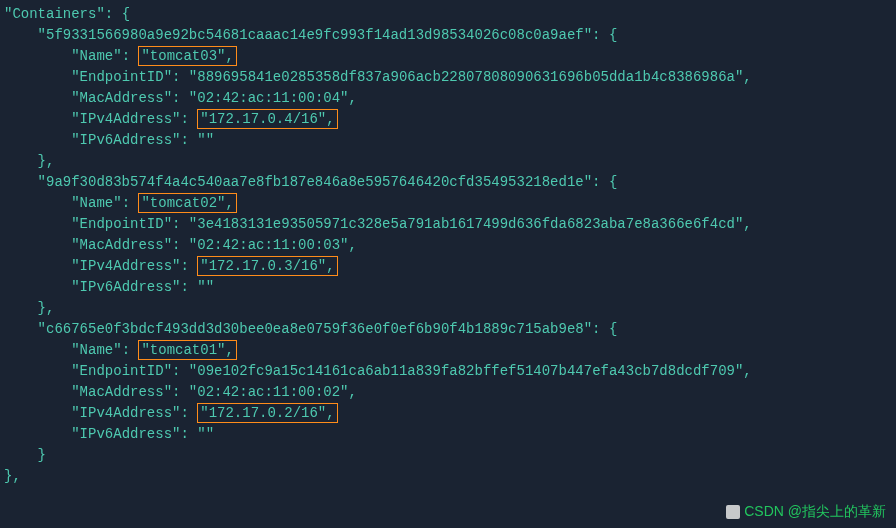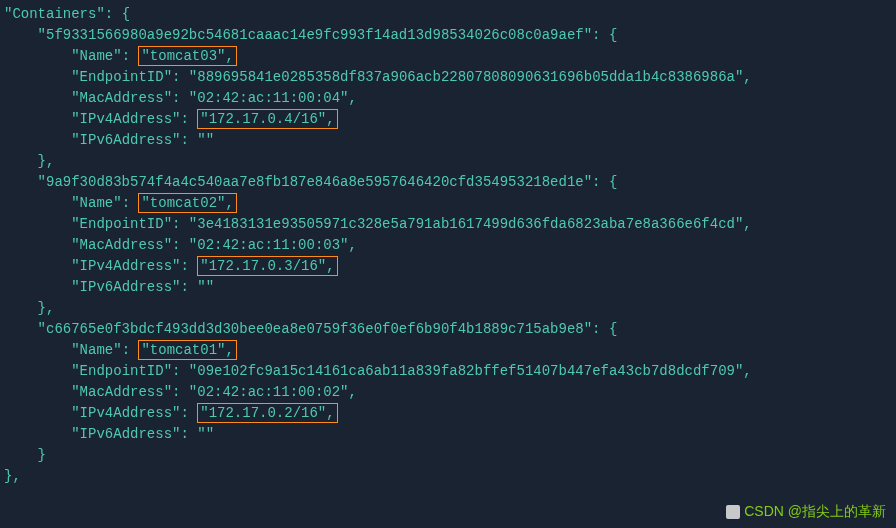--- a/index.html
+++ b/index.html
@@ -26,21 +26,21 @@
     .highlight {
       border: 1.5px solid #ff8c1a;
       padding: 0 2px;
       display: inline-block;
       line-height: 1.3;
     }
     .watermark {
       position: absolute;
       bottom: 6px;
       right: 10px;
-      color: #84cc16;
+      color: #22c55e;
       font-size: 14px;
       font-family: sans-serif;
     }
     .wm-logo {
       display: inline-block;
       width: 14px;
       height: 14px;
       background: #e6e6e6;
       border-radius: 2px;
       vertical-align: middle;

